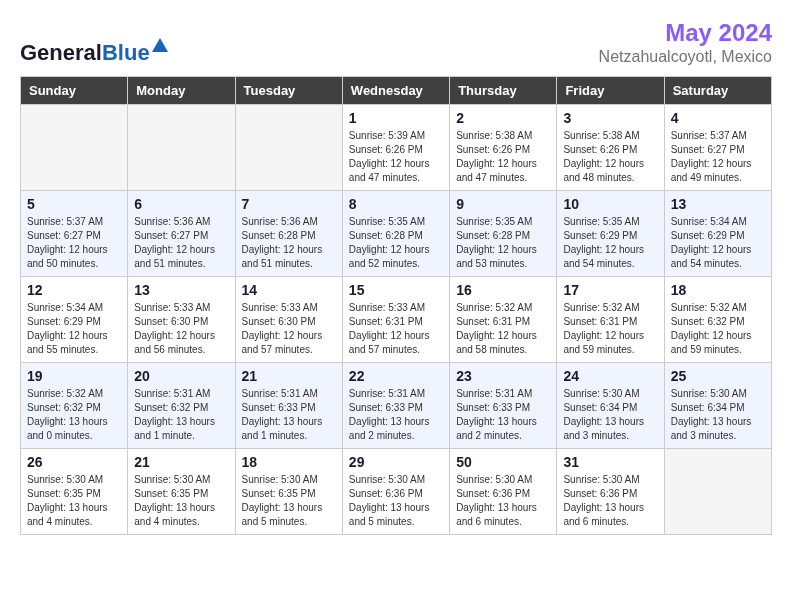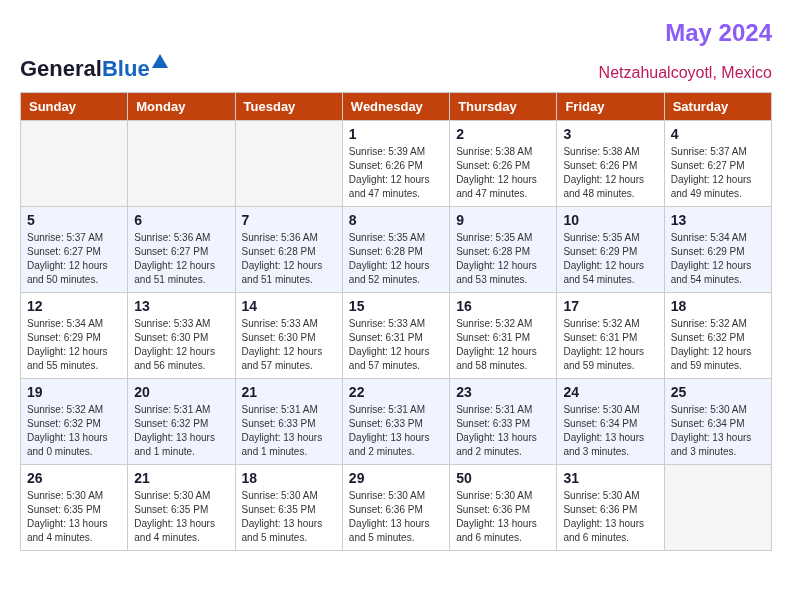--- a/index.html
+++ b/index.html
@@ -25,29 +25,29 @@
       text-align: right;
     }
     .month-year {
       font-size: 24px;
       font-weight: bold;
       color: #8b5cf6;
       line-height: 1.1;
     }
     .location {
       font-size: 16px;
-      color: #be185d;
-      margin-top: 18px;
+      color: #737373;
+      margin-top: 2px;
     }
     .calendar {
       width: 100%;
       border-collapse: collapse;
     }
     .calendar th {
-      background-color: #c2410c;
+      background-color: #404040;
       color: #fff;
       font-size: 13px;
       font-weight: bold;
       padding: 6px 8px;
       text-align: left;
       border: 1px solid #ccc;
     }
     .calendar td {
       border: 1px solid #ccc;
       vertical-align: top;

